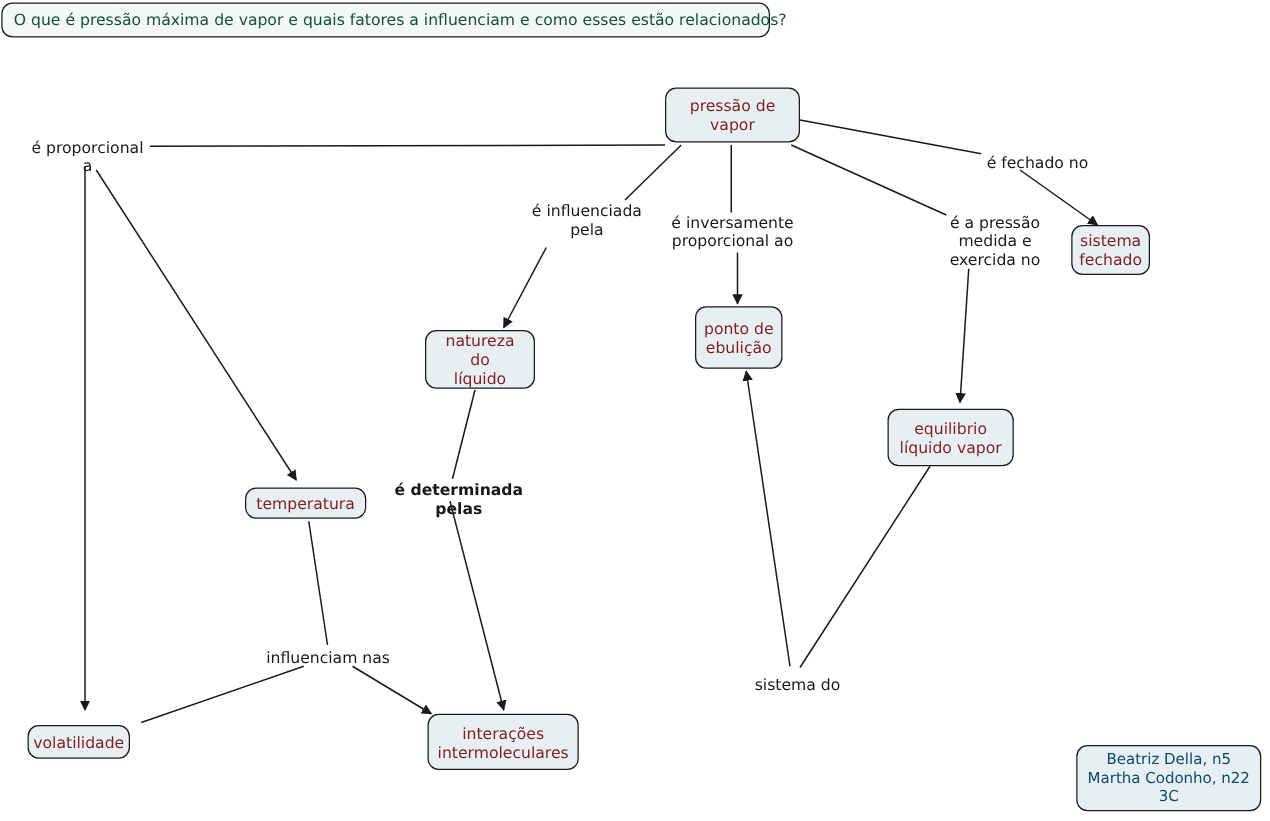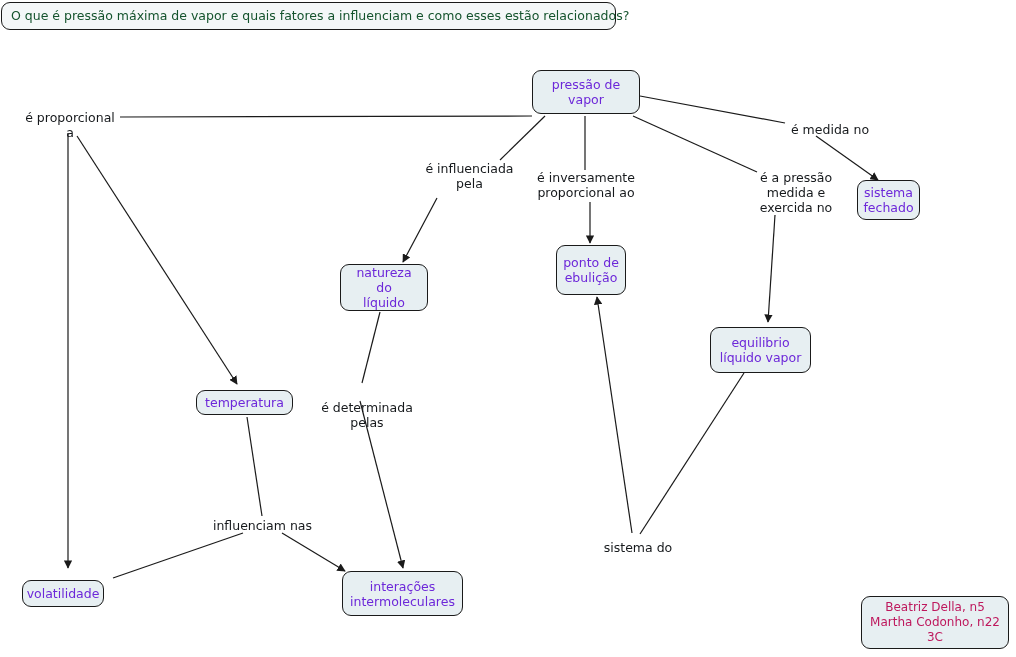--- a/index.html
+++ b/index.html
@@ -22,21 +22,21 @@
     width: 1016px;
     height: 657px;
     pointer-events: none;
   }
   .node {
     position: absolute;
     box-sizing: border-box;
     background: #e7eff2;
     border: 1px solid #1a1a1a;
     border-radius: 9px;
-    color: #6d28d9;
+    color: #7f1d1d;
     font-size: 12.5px;
     line-height: 15px;
     text-align: center;
     display: flex;
     align-items: center;
     justify-content: center;
     white-space: pre-line;
     padding: 2px 6px;
   }
   .title-box {
@@ -52,21 +52,21 @@
     align-items: center;
     padding: 3px 9px;
     white-space: pre;
   }
   .sig-box {
     position: absolute;
     box-sizing: border-box;
     background: #e7eff2;
     border: 1px solid #1a1a1a;
     border-radius: 9px;
-    color: #be185d;
+    color: #0c4a6e;
     font-size: 12px;
     line-height: 15px;
     text-align: center;
     display: flex;
     align-items: center;
     justify-content: center;
     white-space: pre-line;
     padding: 2px 6px;
   }
   .link-label {
@@ -178,23 +178,23 @@
   <div class="link-label" style="left:417px; top:161px; width:105px;">é influenciada
 pela</div>
 
   <div class="link-label" style="left:536px; top:170px; width:100px;">é inversamente
 proporcional ao</div>
 
   <div class="link-label" style="left:748px; top:170px; width:96px;">é a  pressão
 medida e
 exercida no</div>
 
-  <div class="link-label" style="left:786px; top:122px; width:88px;">é medida no</div>
-
-  <div class="link-label" style="left:304px; top:400px; width:126px;">é determinada pelas</div>
+  <div class="link-label" style="left:786px; top:122px; width:88px;">é fechado no</div>
+
+  <div class="link-label" style="left:304px; top:384px; width:126px;font-weight:bold;">é determinada pelas</div>
 
   <div class="link-label" style="left:211px; top:518px; width:101px;text-align:right;">influenciam nas</div>
 
   <div class="link-label" style="left:600px; top:540px; width:76px;">sistema do</div>
 
   <div class="sig-box" style="left:861px; top:596px; width:148px; height:53px;">
     <span>Beatriz Della, n5
 Martha Codonho, n22
 3C</span>
   </div>

